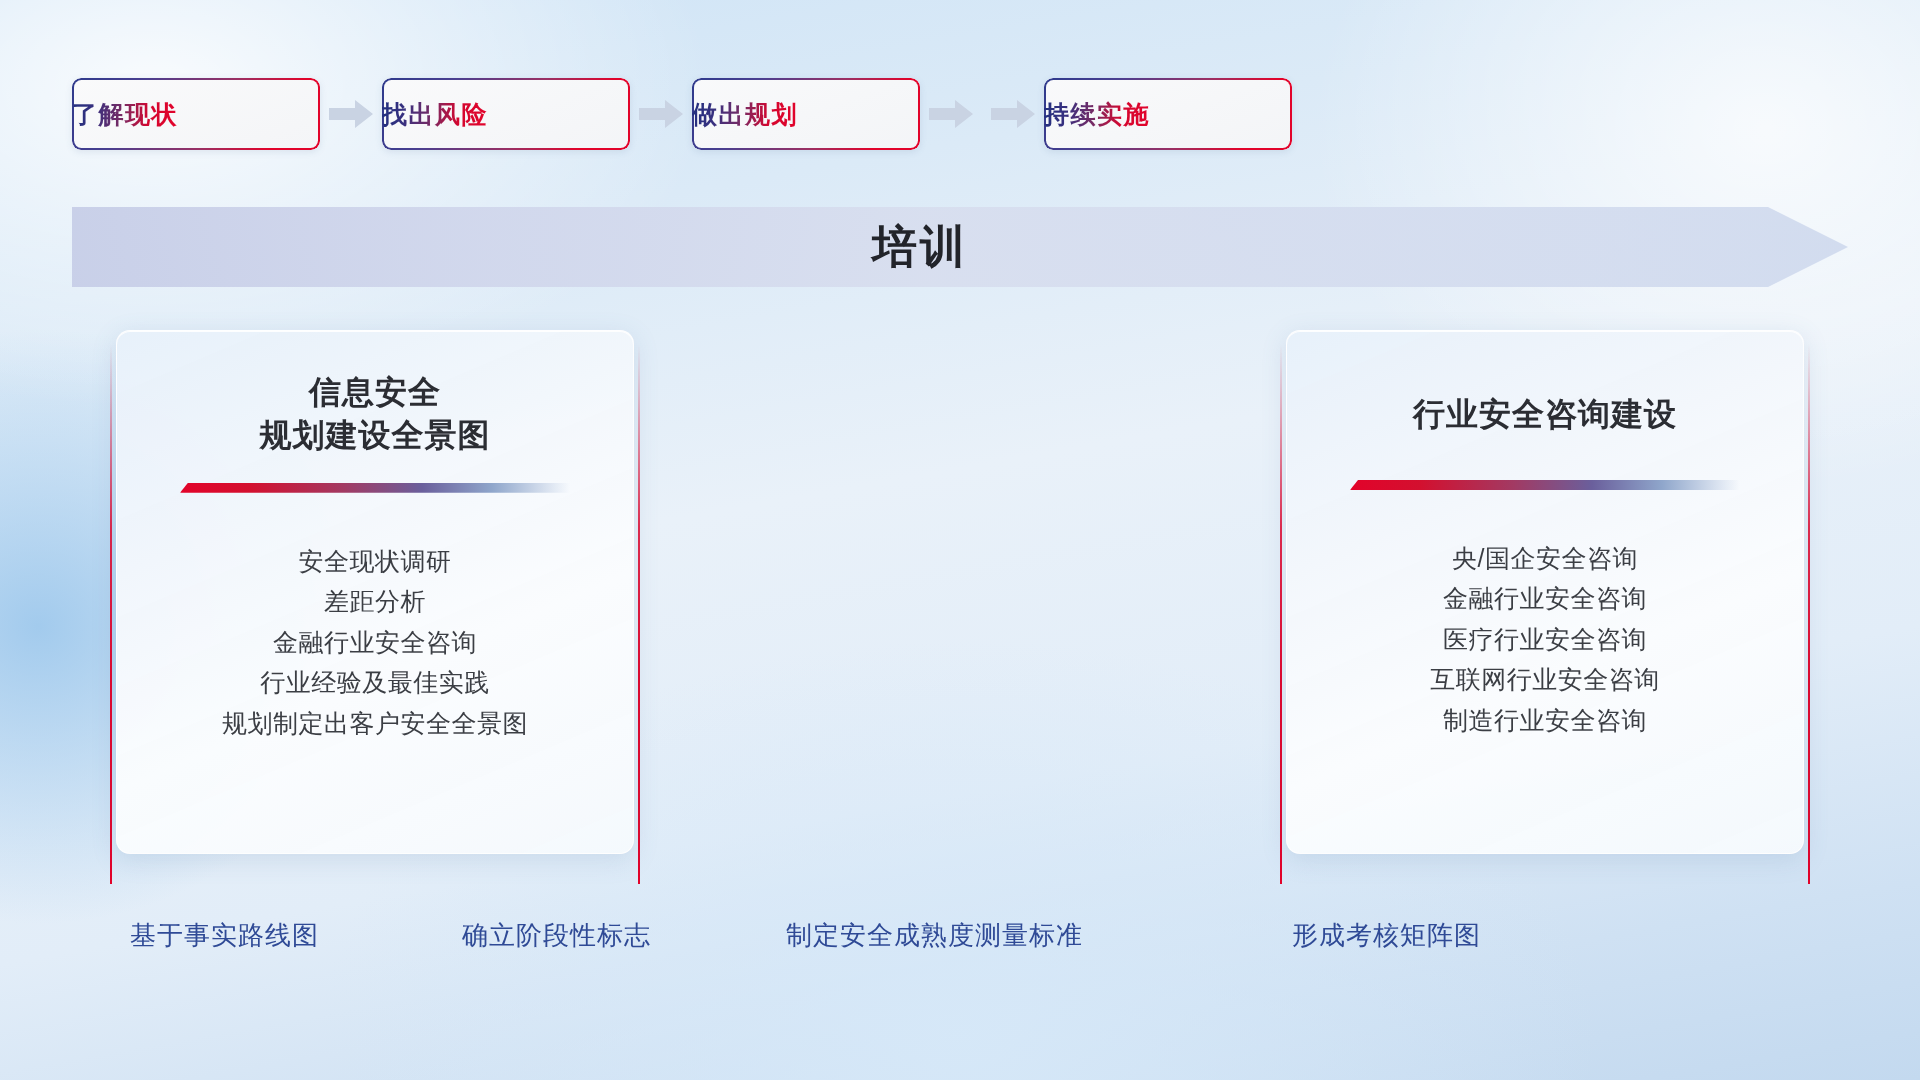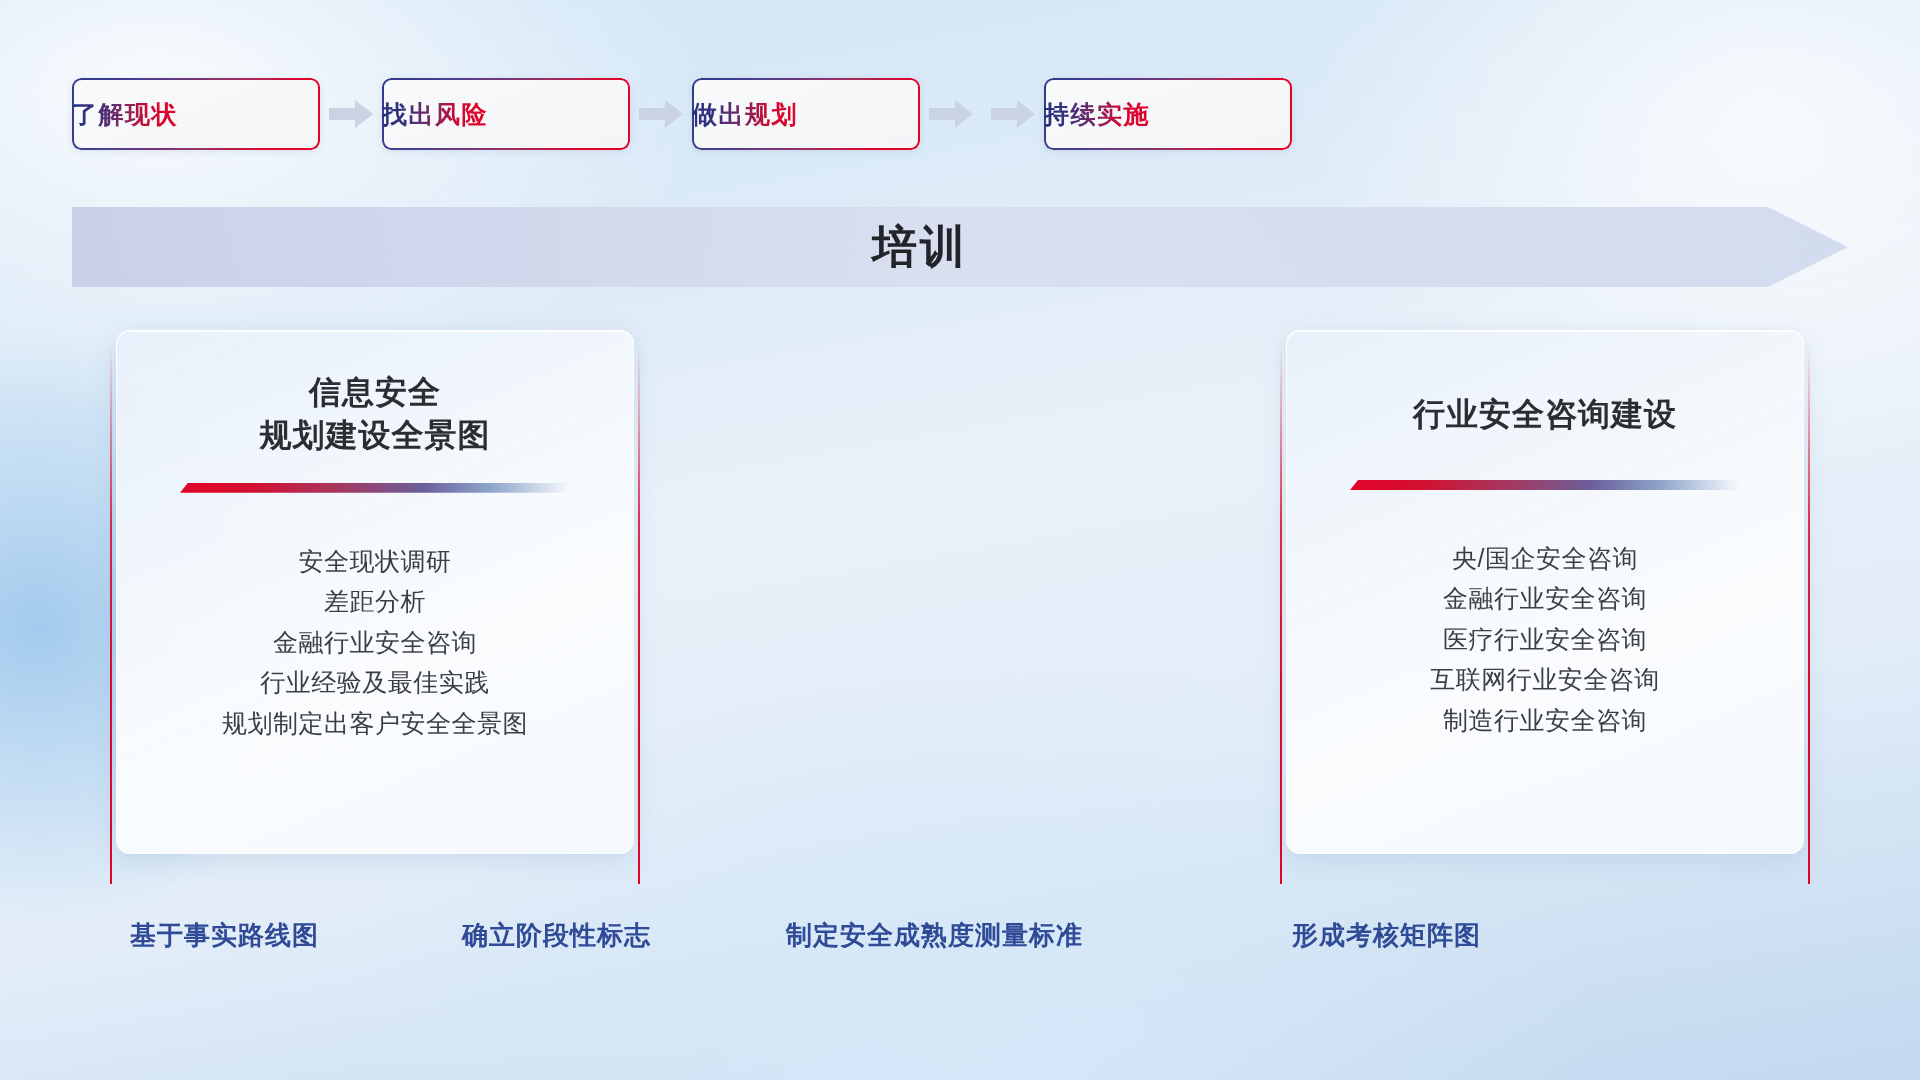--- a/index.html
+++ b/index.html
@@ -139,21 +139,21 @@
     letter-spacing:0.5px;
   }
 
   
   .bottom-labels {
     position:absolute;
     left:0; top:918px; width:1920px; height:48px;
   }
   .blabel {
     position:absolute;
-    font-size:26px; font-weight:700; color:#2f4a96;
+    font-size:26px; font-weight:400; color:#2f4a96;
     letter-spacing:1px; white-space:nowrap;
   }
   .bl0 { left:130px; }
   .bl1 { left:462px; }
   .bl2 { left:786px; }
   .bl3 { left:1292px; }
 </style>
 </head>
 <body>
 

